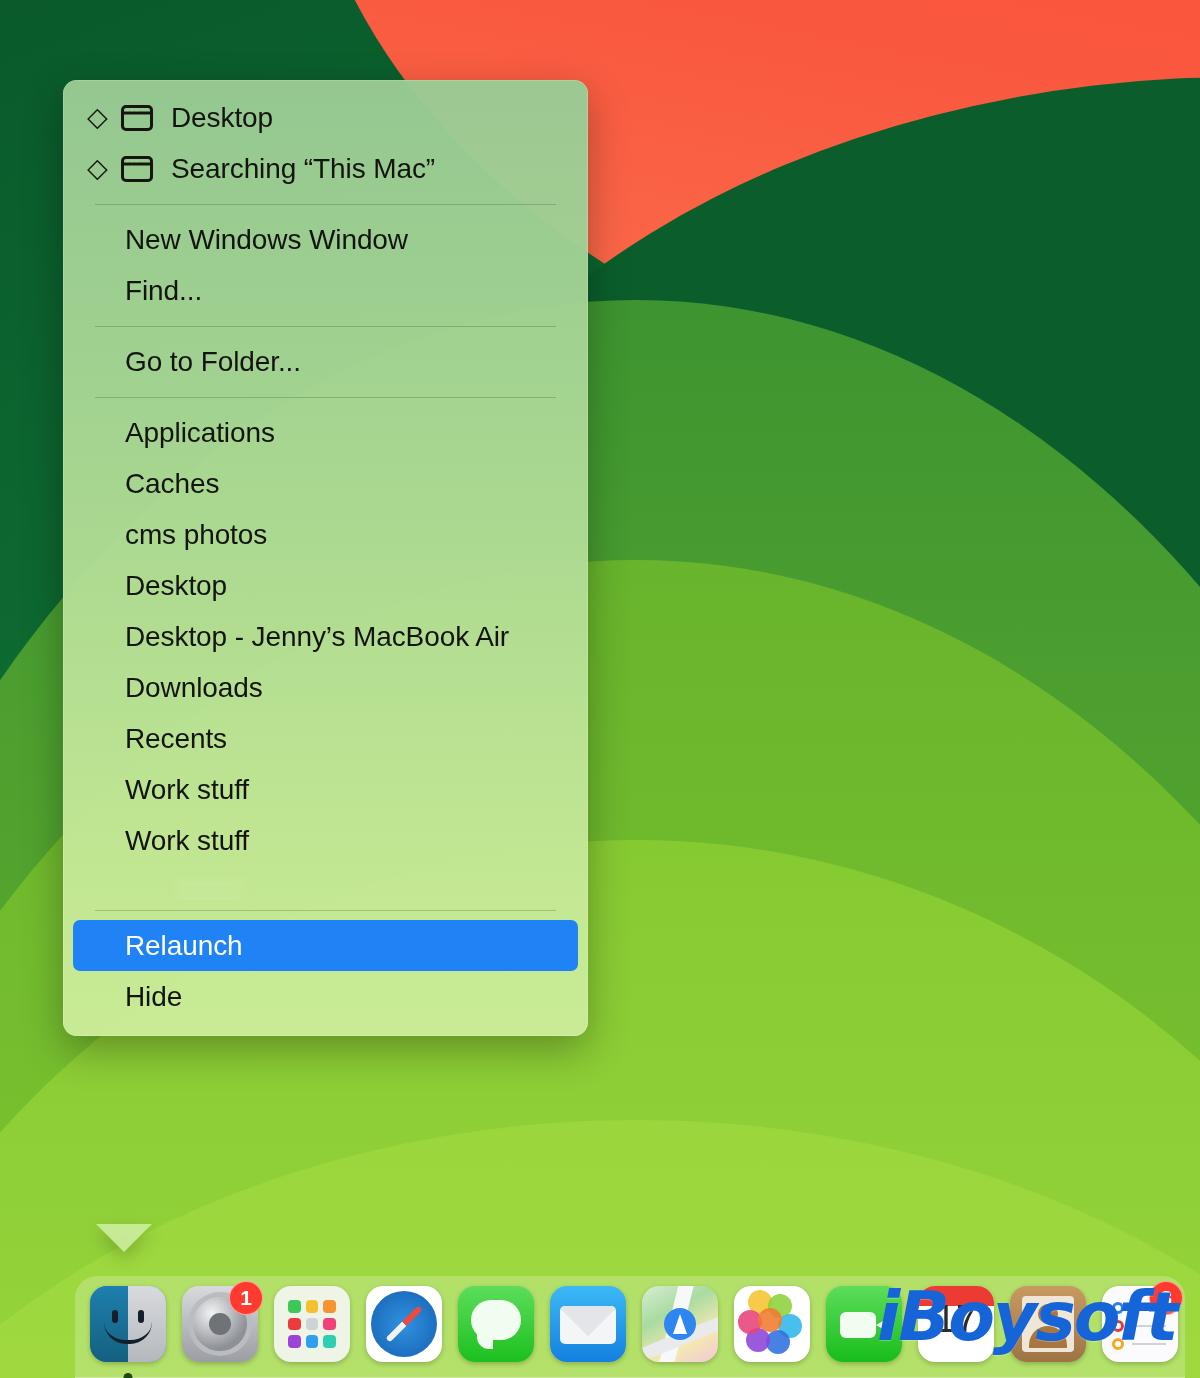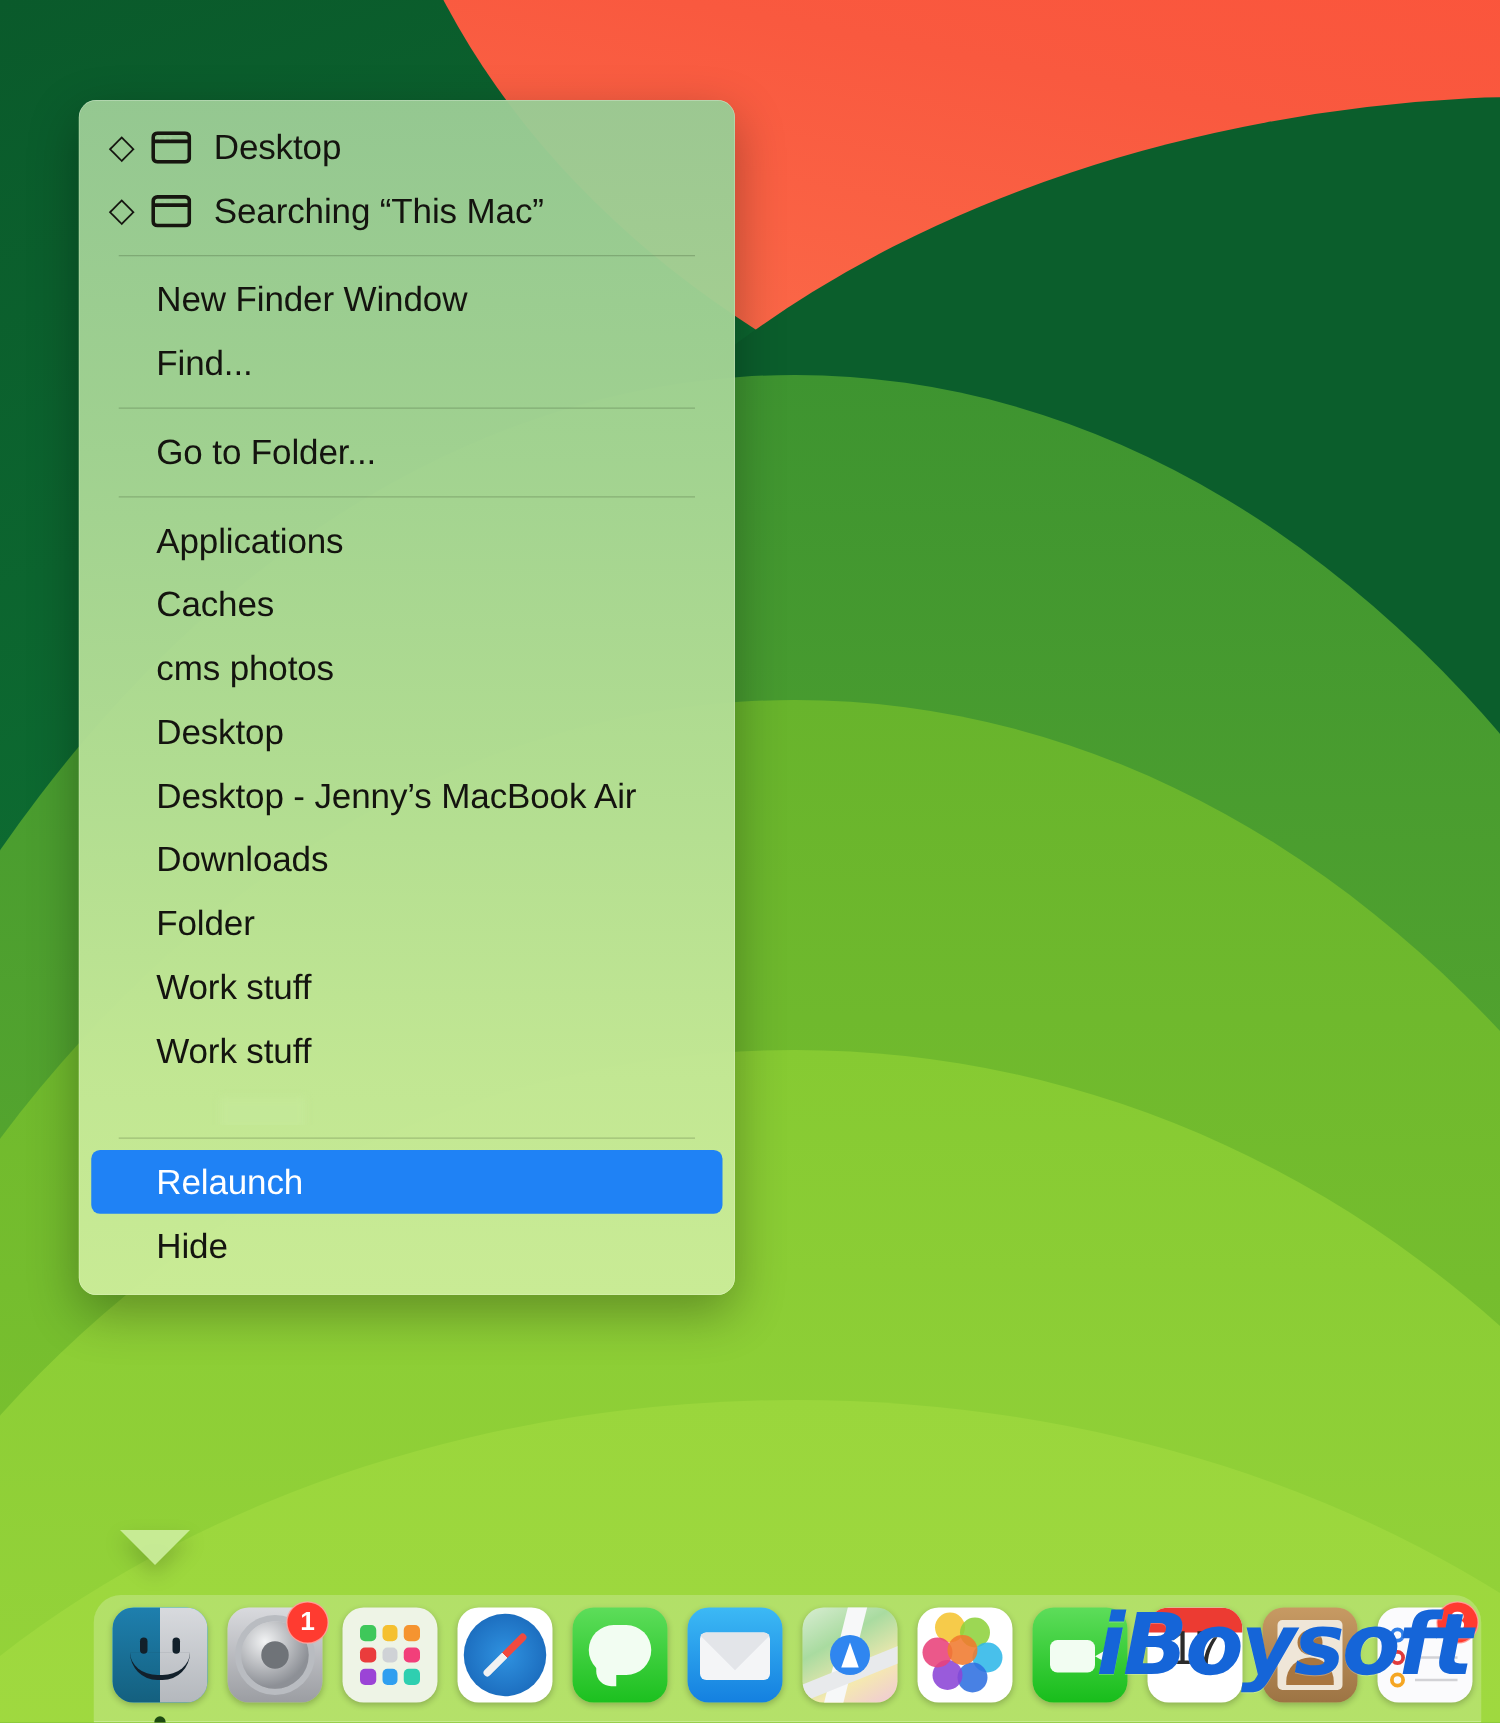--- a/index.html
+++ b/index.html
@@ -206,21 +206,21 @@
           <circle cx="11" cy="5" r="1.3" fill="#9ecb99"></circle>
           <circle cx="15.5" cy="5" r="1.3" fill="#9ecb99"></circle>
       </svg>
     </span>
     <span>Searching “This Mac”</span>
   </div>
 
   <div class="sep"></div>
 
   <div class="mi plain">
-      <span>New Finder Window</span>
+      <span>New Windows Window</span>
     </div>
   <div class="mi plain">
       <span>Find...</span>
     </div>
 
   <div class="sep"></div>
 
   <div class="mi plain">
       <span>Go to Folder...</span>
     </div>
@@ -239,21 +239,21 @@
   <div class="mi plain">
       <span>Desktop</span>
     </div>
   <div class="mi plain">
       <span>Desktop - Jenny’s MacBook Air</span>
     </div>
   <div class="mi plain">
       <span>Downloads</span>
     </div>
   <div class="mi plain">
-      <span>Folder</span>
+      <span>Recents</span>
     </div>
   <div class="mi plain">
       <span>Work stuff</span>
     </div>
   <div class="mi plain">
       <span>Work stuff</span>
     </div>
 
   <div class="redacted-row">
     <div class="mi plain">

